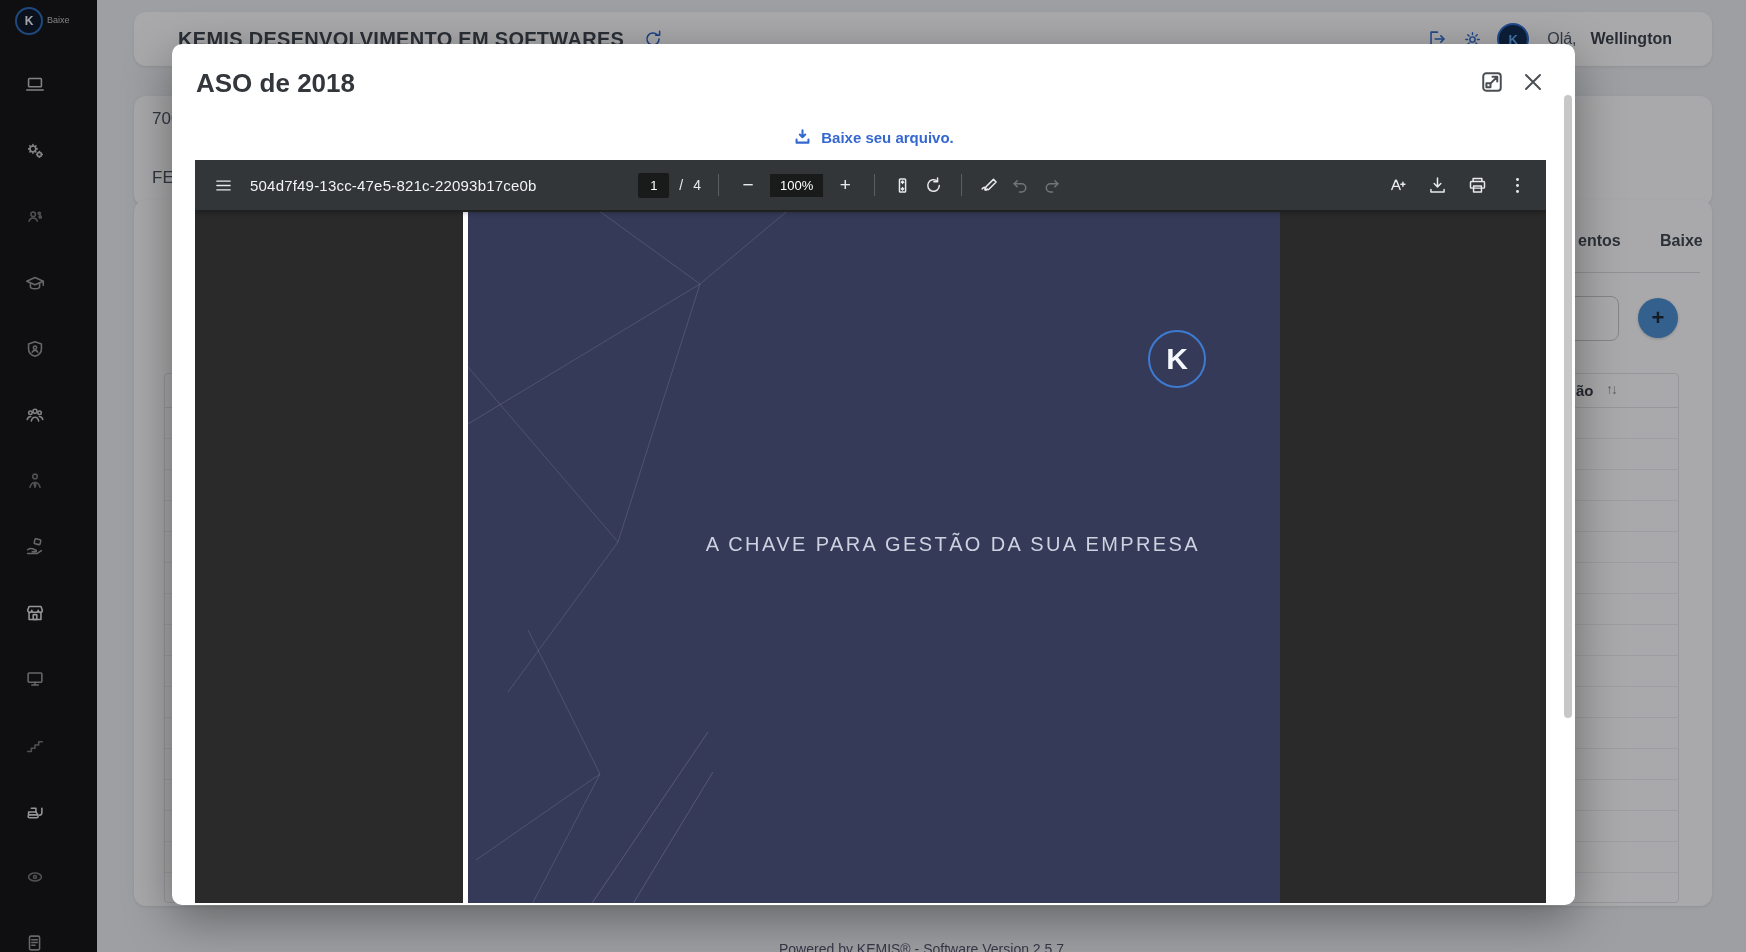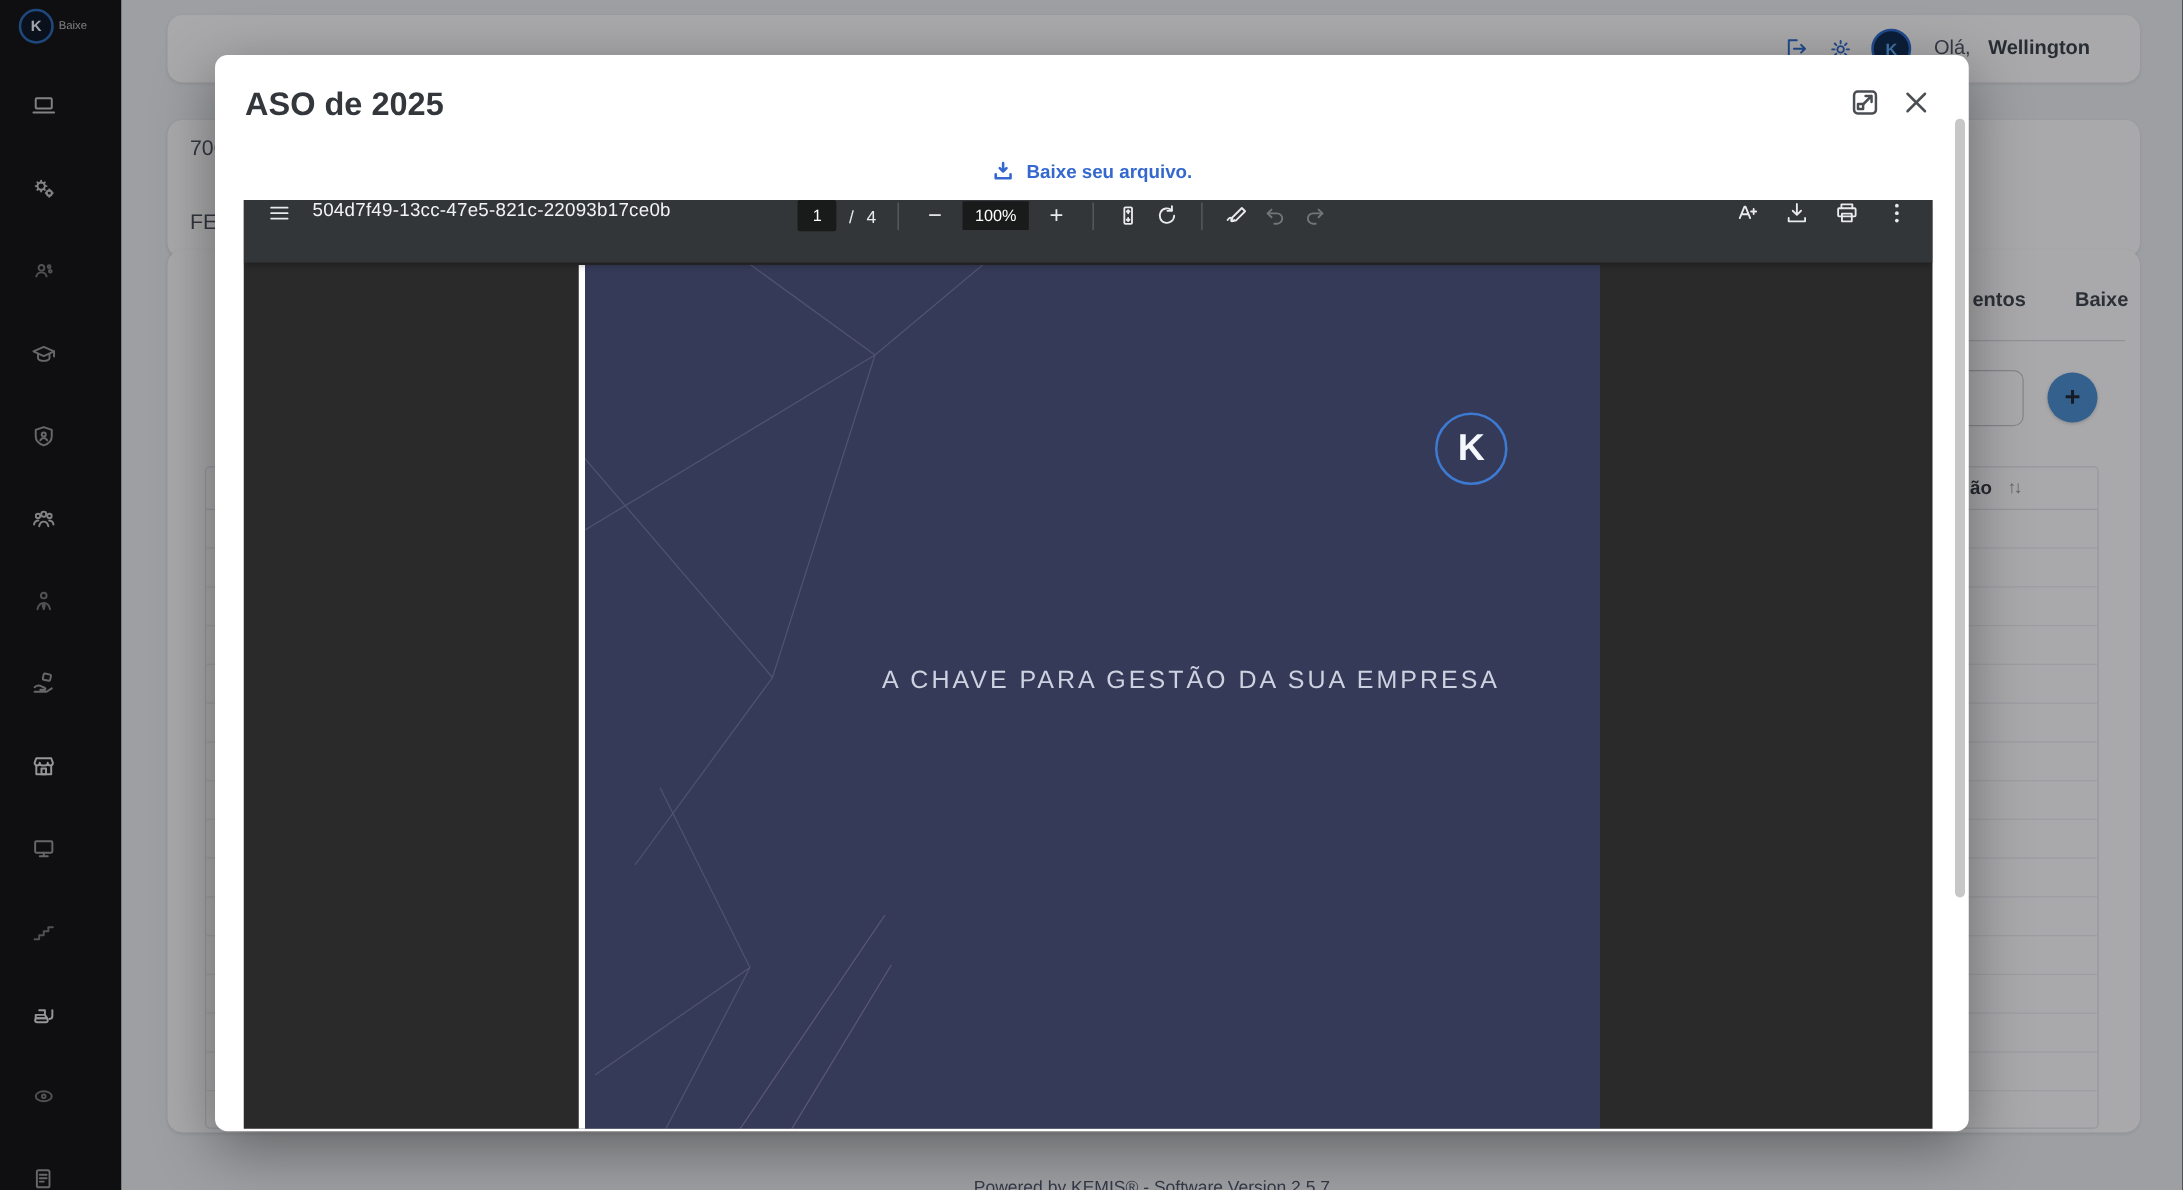--- a/index.html
+++ b/index.html
@@ -65,21 +65,21 @@
   .modal-close{position:absolute;left:1347px;top:24px;width:28px;height:28px;color:#4a4e53;}
   .modal-close svg{width:22px;height:22px;stroke-width:2;}
   .dl-row{position:absolute;left:0;right:0;top:84px;display:flex;align-items:center;justify-content:center;
           gap:9px;color:#3568cf;cursor:pointer;text-decoration:none;}
   .dl-row .ic{width:19px;height:19px;} .dl-row .ic svg{stroke-width:2.6;}
   .dl-label{font-size:15px;font-weight:700;}
   .modal-scrollbar{position:absolute;left:1392px;top:51px;width:8px;height:623px;border-radius:4px;background:#c7c7c7;cursor:grab;}
 
   
   .pdf-frame{position:absolute;left:23px;top:116px;width:1351px;height:743px;background:#2a2a2b;overflow:hidden;}
-  .pdf-toolbar{position:absolute;left:0;top:0;right:0;height:50px;background:#323639;display:flex;align-items:flex-start;
+  .pdf-toolbar{position:absolute;left:0;top:0;right:0;height:50px;background:#323639;display:flex;align-items:center;
                padding:0 18px;box-sizing:border-box;color:#e8eaed;box-shadow:0 2px 6px rgba(0,0,0,.35);z-index:2;}
   .tb-ic{width:21px;height:21px;color:#e8eaed;}
   .tb-ic.dim{color:#72767a;}
   .pdf-filename{margin-left:16px;font-size:15px;font-weight:500;color:#f1f3f4;letter-spacing:.2px;}
   .tb-center{position:absolute;left:48.5%;transform:translateX(-50%);display:flex;align-items:center;gap:10px;}
   .pg-input{width:27px;height:23px;background:#191b1b;border:none;border-radius:2px;color:#fff;font-size:13px;
             text-align:center;font-family:"Liberation Sans",sans-serif;}
   .pg-count{font-size:14px;color:#e8eaed;}
   .tb-sep{width:1px;height:22px;background:#5c6063;margin:0 7px;}
   .zoom-btn{font-size:19px;color:#e8eaed;width:24px;height:24px;line-height:22px;text-align:center;}
@@ -101,20 +101,29 @@
 
   [data-icon] svg{width:100%;height:100%;display:block;fill:none;stroke:currentColor;
                   stroke-width:1.7;stroke-linecap:round;stroke-linejoin:round;}
 </style>
 </head>
 <body>
 
 <div id="app">
 
   <div class="card header-card">
+    <div class="header-left">
+      <span class="page-title">KEMIS DESENVOLVIMENTO EM SOFTWARES</span>
+      <span class="icon-btn refresh" data-icon="refresh">
+          <svg viewBox="0 0 24 24">
+            <path d="M18.6 12a6.6 6.6 0 1 1-1.95-4.68"></path>
+            <path d="M19.2 3.6v4.3h-4.3"></path>
+          </svg>
+        </span>
+    </div>
     <div class="header-right">
       <span class="icon-btn logout" data-icon="logout">
           <svg viewBox="0 0 24 24">
             <path d="M12.5 4.5H5.5v15h7"></path>
             <path d="M10 12h9.3"></path>
             <path d="M16.2 8.6l3.4 3.4-3.4 3.4"></path>
           </svg>
         </span>
       <span class="icon-btn hgear" data-icon="gear">
           <svg viewBox="0 0 24 24">
@@ -263,21 +272,21 @@
             <rect x="6" y="4.5" width="11" height="15" rx="1.5"></rect>
             <path d="M8.5 8.5h6M8.5 11.5h6M8.5 14.5h3.5"></path>
           </svg>
         </span>
       </div>
   </nav>
 
   <div class="overlay"></div>
 
   <div class="modal">
-    <h2 class="modal-title" style="margin:0">ASO de 2025</h2>
+    <h2 class="modal-title" style="margin:0">ASO de 2018</h2>
     <span class="icon-btn modal-expand" data-icon="expand">
         <svg viewBox="0 0 24 24">
           <rect x="4.5" y="4.5" width="15" height="15" rx="2.5"></rect>
           <path d="M10.8 13.2l5.7-5.7M12.4 7.5h4.1v4.1"></path>
           <rect x="7.2" y="13" width="3.5" height="3.5"></rect>
         </svg>
       </span>
     <span class="icon-btn modal-close" data-icon="close">
         <svg viewBox="0 0 24 24">
           <path d="M6 6l12 12M18 6L6 18"></path>

